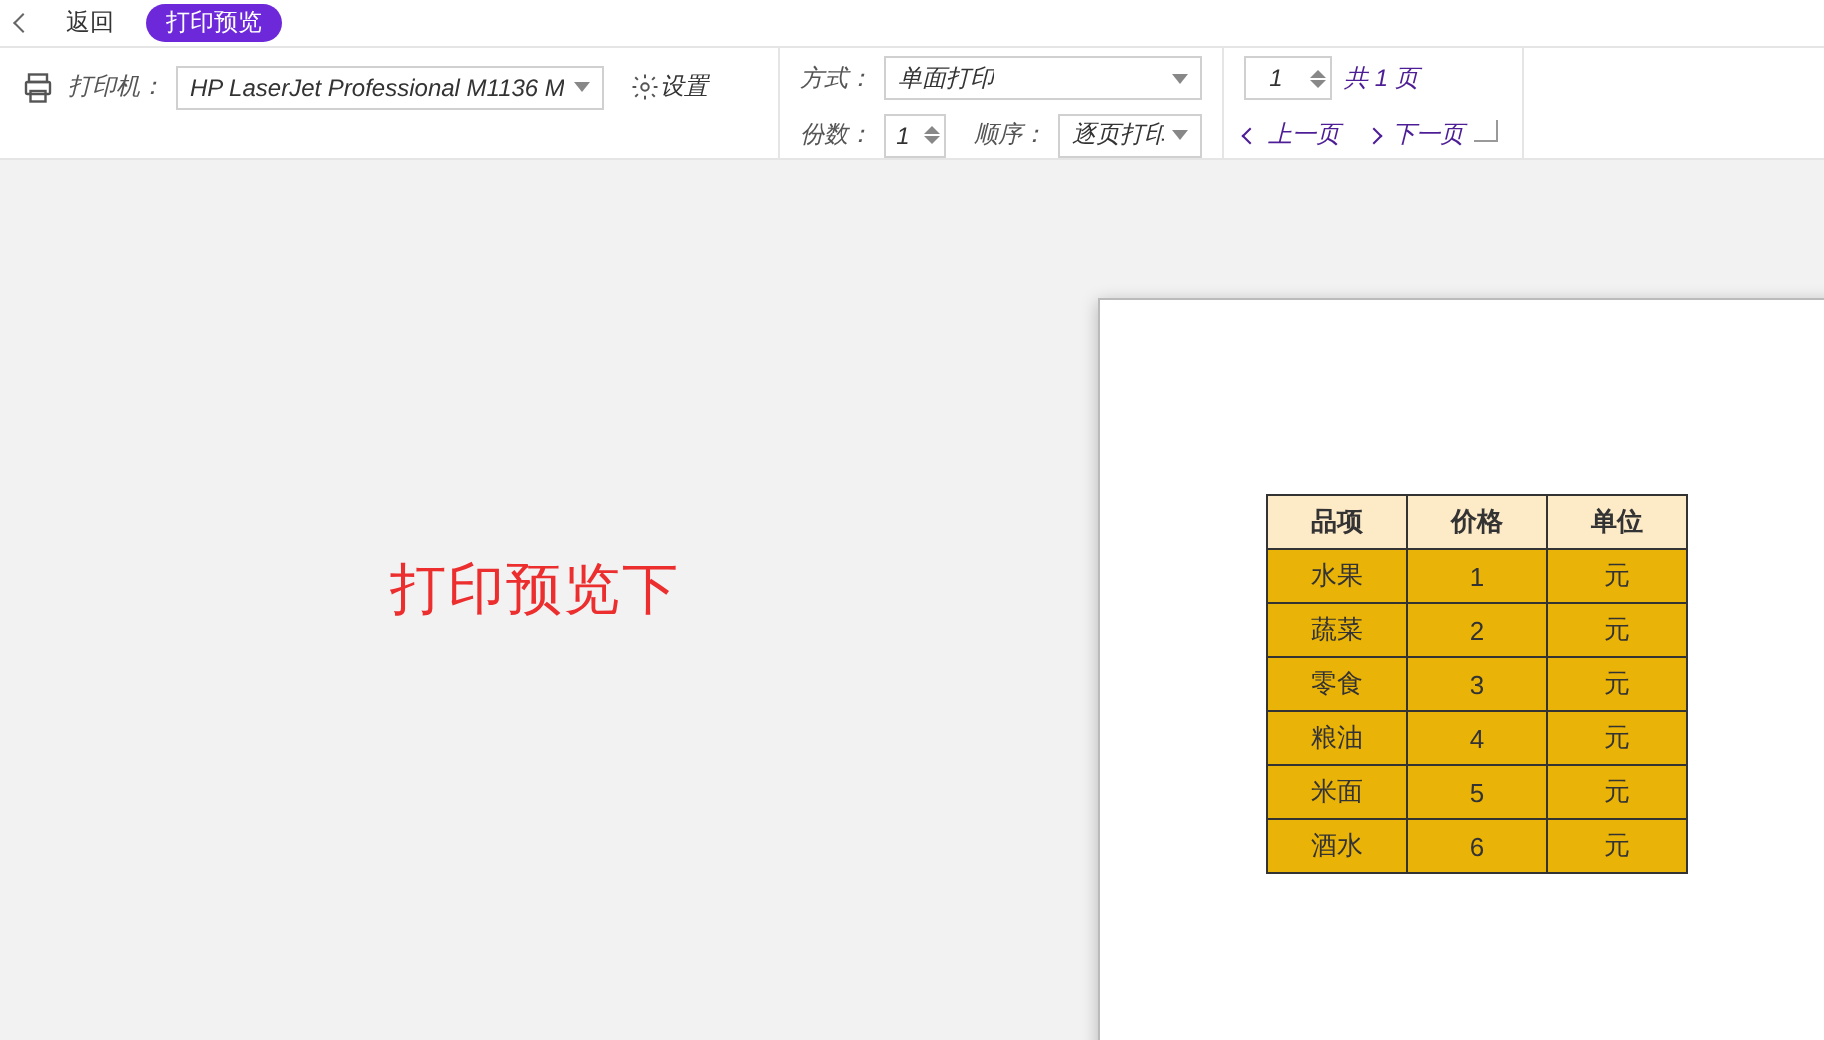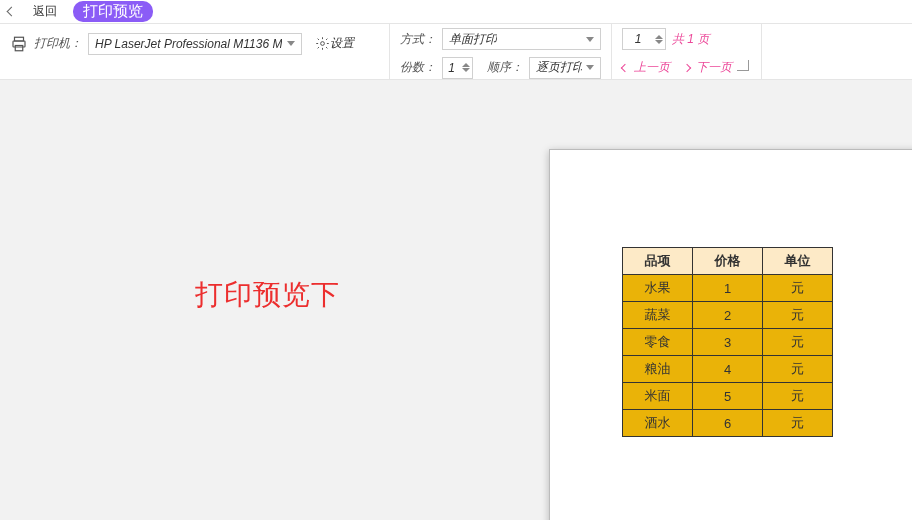--- a/index.html
+++ b/index.html
@@ -1,44 +1,44 @@
 <!DOCTYPE html>
 <html><head>
 <meta charset="utf-8">
 <style>
   * { box-sizing: border-box; }
   html, body { margin:0; padding:0; width:912px; height:520px; font-family:"Microsoft YaHei","微软雅黑",Arial,sans-serif; font-size:12px; color:#333; background:#fff; overflow:hidden; }
   .top { height:24px; border-bottom:1px solid #e5e5e5; display:flex; align-items:center; padding:0 8px; gap:16px; }
   .chev-left { width:7px; height:7px; border-left:1.4px solid #666; border-bottom:1.4px solid #666; transform:rotate(45deg); margin-right:2px; }
-  .pill { background:#8b5cf6; color:#fff; border-radius:10px; padding:1px 10px; font-size:15px;text-align:center; }
+  .pill { background:#6d28d9; color:#fff; border-radius:10px; padding:1px 10px; font-size:12px;text-align:center; }
   .toolbar { height:56px; border-bottom:1px solid #e5e5e5; display:flex; align-items:flex-start; }
   .group { border-right:1px solid #e5e5e5; height:100%; display:flex; flex-direction:column; padding:4px 10px 0; gap:6px;font-style:italic; }
   .row { display:flex; align-items:center; gap:6px; height:34px; }
   .lbl { color:#555; white-space:nowrap; }
   .sel { height:22px; border:1px solid #d0d0d0; background:#fff; display:flex; align-items:center; padding:0 6px; gap:4px; }
   .sel .txt { white-space:nowrap; overflow:hidden; }
   .caret { width:0; height:0; border-left:4px solid transparent; border-right:4px solid transparent; border-top:5px solid #888; flex:0 0 auto; margin-left:auto; }
   .iconbtn { display:flex; align-items:center; gap:0; height:22px; padding:0 6px; border:1px solid transparent; }
   .iconbtn.active { background:#eee; border-color:#d0d0d0; }
   .print-icon svg, .gear-icon svg { display:block; }
   .orient { width:12px; height:16px; border:1.3px solid #888; background:#fff; }
   .orient.land { width:16px; height:12px; }
   .spin { width:44px; height:22px; border:1px solid #d0d0d0; display:flex; align-items:center; }
   .spin .val { flex:1; text-align:center; }
   .spin .arrows { width:12px; display:flex; flex-direction:column; gap:1px; align-items:center; }
   .triu { width:0;height:0;border-left:4px solid transparent;border-right:4px solid transparent;border-bottom:4px solid #888;}
   .trid { width:0;height:0;border-left:4px solid transparent;border-right:4px solid transparent;border-top:4px solid #888;}
-  .disabled { color:#ec4899; }
+  .disabled { color:#4c1d95; }
   .chevs { width:6px;height:6px;border-left:1.3px solid currentColor;border-bottom:1.3px solid currentColor;display:inline-block; }
   .chevs.l { transform:rotate(45deg); }
   .chevs.r { transform:rotate(-135deg); }
   .workspace { position:relative; width:912px; height:440px; background:#f2f2f2; }
   .overlay { position:absolute; left:195px; top:196px; font-size:28px; color:#ec2e2e; font-weight:400; letter-spacing:1px; }
   .page { position:absolute; left:549px; top:69px; width:430px; height:520px; background:#fff; box-shadow:0 2px 8px rgba(0,0,0,.25); border:1px solid #bbb; }
-  .tbl { position:absolute; left:72px; top:97px; border-collapse:collapse; font-size:13px; }
+  .tbl { position:absolute; left:83px; top:97px; border-collapse:collapse; font-size:13px; }
   .tbl th, .tbl td { border:1px solid #333; text-align:center; padding:4px 0; }
   .tbl th { background:#fdeac7; font-weight:700; width:70px; }
   .tbl td { width:70px; background:#eab308; }
   .corner { width:12px; height:12px; border-right:1.3px solid #999; border-bottom:1.3px solid #999; align-self:flex-end; margin:0 2px 2px 0; }
 </style>
 </head>
 <body>
 
 <div class="top">
   <span class="chev-left"></span>

